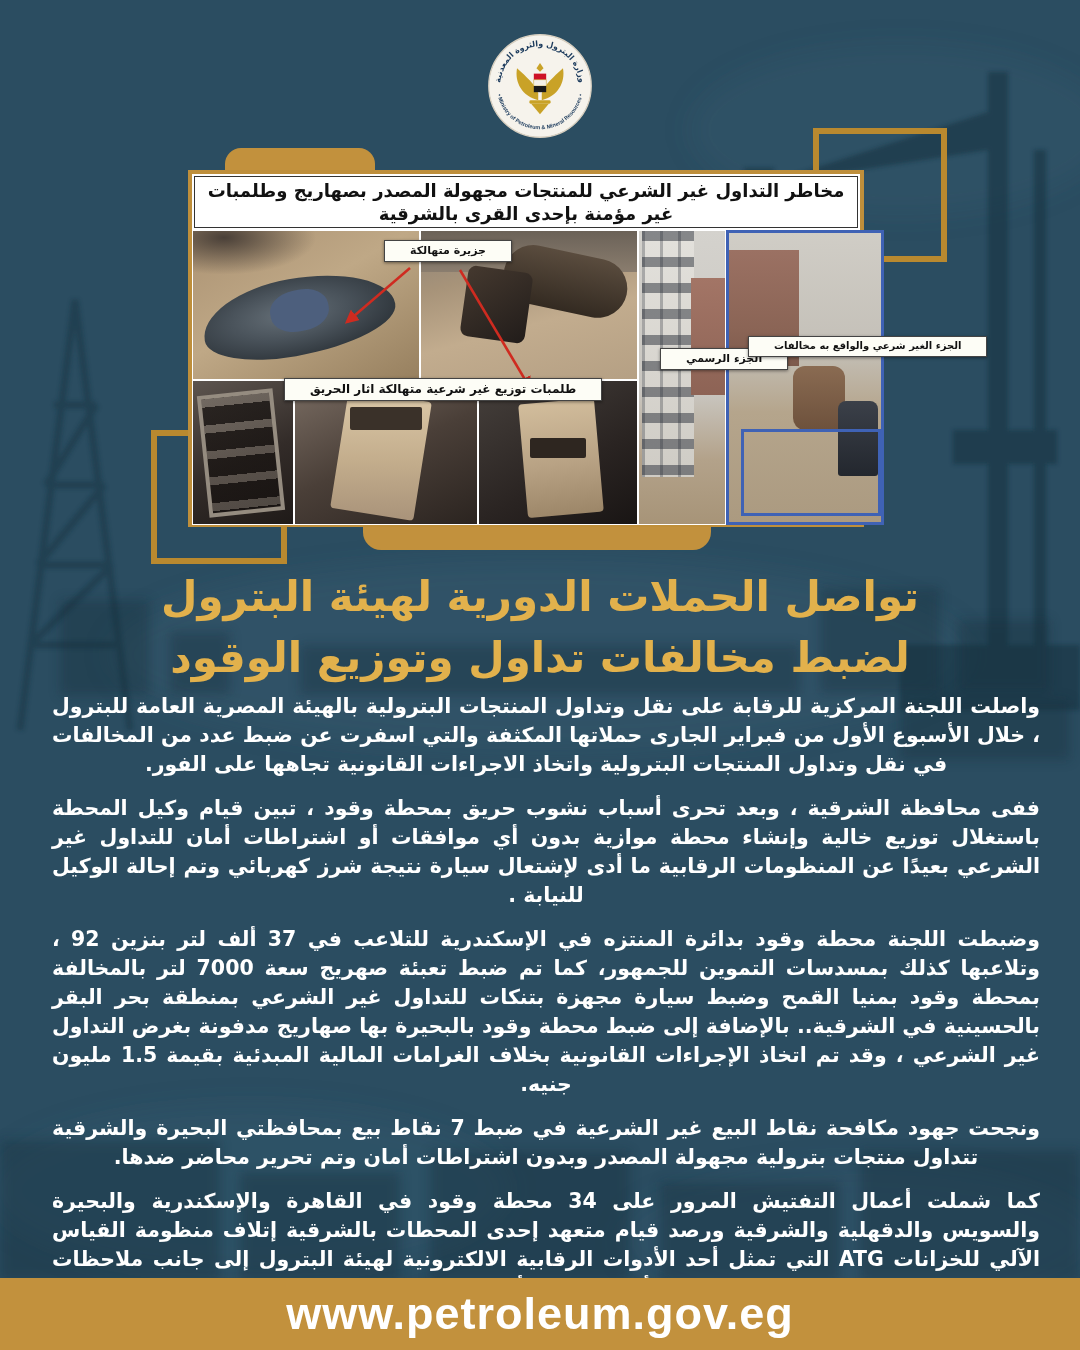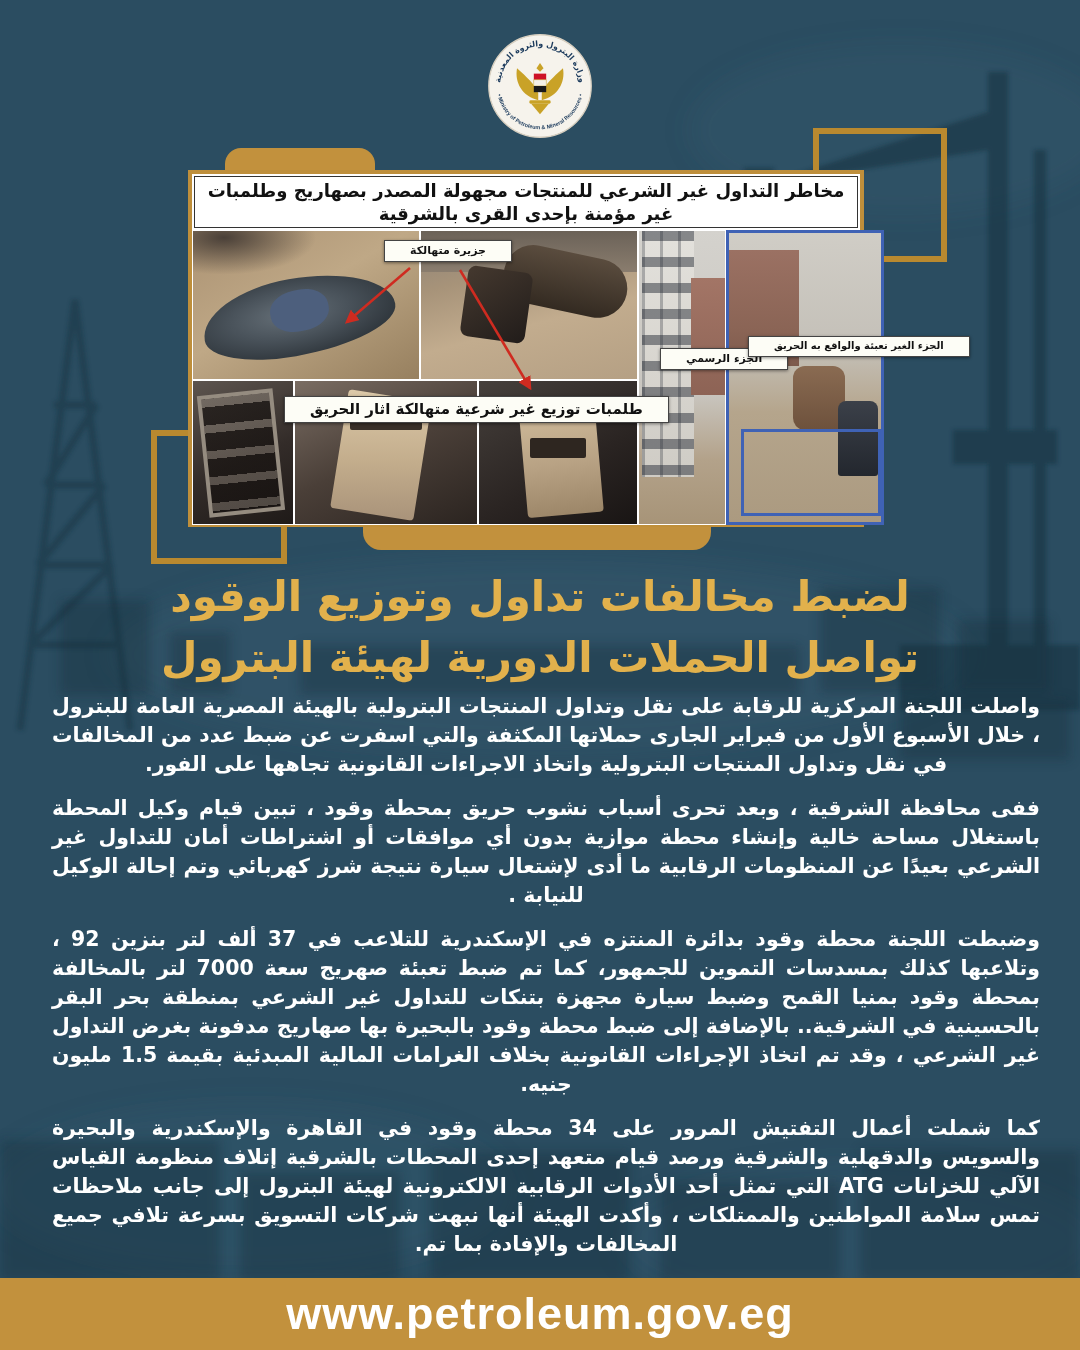--- a/index.html
+++ b/index.html
@@ -70,21 +70,21 @@
   .street-car{position:absolute;right:2%;top:58%;width:26%;height:26%;background:linear-gradient(#3b4049,#23272e);border-radius:8px 8px 3px 3px;}
   .arrows{position:absolute;left:0;top:0;width:692px;height:295px;z-index:4;pointer-events:none;}
   .cap{
     position:absolute;z-index:5;direction:rtl;background:#fdfdf6;border:1px solid #444;
     color:#111;font-weight:bold;font-size:11px;line-height:1.25;text-align:center;
     padding:3px 25px;white-space:nowrap;box-shadow:0 1px 3px rgba(0,0,0,.45);
   }
   .cap-island{left:192px;top:10px;}
   .cap-official{left:450px;top:118px;margin-left:18px;}
   .cap-illegal{left:556px;top:106px;font-size:10px;}
-  .cap-pumps{left:92px;top:166px;font-size:15px;}
+  .cap-pumps{left:92px;top:148px;font-size:12px;}
 
   
   .title{
     position:absolute;left:0;top:566px;width:100%;z-index:3;direction:rtl;text-align:center;
     color:#e2b14c;font-weight:bold;font-size:42px;line-height:61px;
   }
   
   .body-text{
     position:absolute;left:40px;top:692px;width:1000px;z-index:3;direction:rtl;
     color:#ffffff;font-weight:bold;font-size:20.5px;line-height:29px;
@@ -226,34 +226,35 @@
           <marker id="arr" viewBox="0 0 10 10" refX="8" refY="5" markerWidth="5.5" markerHeight="5.5" orient="auto-start-reverse">
             <path d="M0,0 L10,5 L0,10 z" fill="#cf2b20"></path>
           </marker>
         </defs>
         <path d="M218,38 L155,92" stroke="#cf2b20" stroke-width="2.5" fill="none" marker-end="url(#arr)"></path>
         <path d="M268,40 L338,158" stroke="#cf2b20" stroke-width="2.5" fill="none" marker-end="url(#arr)"></path>
       </svg>
 
       <div class="cap cap-island">جزيرة متهالكة</div>
       <div class="cap cap-official">الجزء الرسمي</div>
-      <div class="cap cap-illegal">الجزء الغير تعبئة والواقع به الحريق</div>
+      <div class="cap cap-illegal">الجزء الغير شرعي والواقع به مخالفات</div>
       <div class="cap cap-pumps">طلمبات توزيع غير شرعية متهالكة اثار الحريق</div>
     </div>
   </div>
 
   <div class="title">
+    <span style="display:block">تواصل الحملات الدورية لهيئة البترول</span>
     <span style="display:block">لضبط مخالفات تداول وتوزيع الوقود</span>
-    <span style="display:block">تواصل الحملات الدورية لهيئة البترول</span>
   </div>
 
   <div class="body-text">
     <p>واصلت اللجنة المركزية للرقابة على نقل وتداول المنتجات البترولية بالهيئة المصرية العامة للبترول ، خلال الأسبوع الأول من فبراير الجارى حملاتها المكثفة والتي اسفرت عن ضبط عدد من المخالفات في نقل وتداول المنتجات البترولية واتخاذ الاجراءات القانونية تجاهها على الفور.</p>
-    <p>ففى محافظة الشرقية ، وبعد تحرى أسباب نشوب حريق بمحطة وقود ، تبين قيام وكيل المحطة باستغلال مساحة خالية وإنشاء محطة موازية بدون أي موافقات أو اشتراطات أمان للتداول غير الشرعي بعيدًا عن المنظومات الرقابية ما أدى لإشتعال سيارة نتيجة شرز كهربائي وتم إحالة الوكيل للنيابة .</p>
+    <p>ففى محافظة الشرقية ، وبعد تحرى أسباب نشوب حريق بمحطة وقود ، تبين قيام وكيل المحطة باستغلال توزيع خالية وإنشاء محطة موازية بدون أي موافقات أو اشتراطات أمان للتداول غير الشرعي بعيدًا عن المنظومات الرقابية ما أدى لإشتعال سيارة نتيجة شرز كهربائي وتم إحالة الوكيل للنيابة .</p>
     <p>وضبطت اللجنة محطة وقود بدائرة المنتزه في الإسكندرية للتلاعب في 37 ألف لتر بنزين 92 ، وتلاعبها كذلك بمسدسات التموين للجمهور، كما تم ضبط تعبئة صهريج سعة 7000 لتر بالمخالفة بمحطة وقود بمنيا القمح وضبط سيارة مجهزة بتنكات للتداول غير الشرعي بمنطقة بحر البقر بالحسينية في الشرقية.. بالإضافة إلى ضبط محطة وقود بالبحيرة بها صهاريج مدفونة بغرض التداول غير الشرعي ، وقد تم اتخاذ الإجراءات القانونية بخلاف الغرامات المالية المبدئية بقيمة 1.5 مليون جنيه.</p>
+    <p>ونجحت جهود مكافحة نقاط البيع غير الشرعية في ضبط 7 نقاط بيع بمحافظتي البحيرة والشرقية تتداول منتجات بترولية مجهولة المصدر وبدون اشتراطات أمان وتم تحرير محاضر ضدها.</p>
     <p>كما شملت أعمال التفتيش المرور على 34 محطة وقود في القاهرة والإسكندرية والبحيرة والسويس والدقهلية والشرقية ورصد قيام متعهد إحدى المحطات بالشرقية إتلاف منظومة القياس الآلي للخزانات ATG التي تمثل أحد الأدوات الرقابية الالكترونية لهيئة البترول إلى جانب ملاحظات تمس سلامة المواطنين والممتلكات ، وأكدت الهيئة أنها نبهت شركات التسويق بسرعة تلافي جميع المخالفات والإفادة بما تم.</p>
   </div>
 
   <div class="footer">
     <span>www.petroleum.gov.eg</span>
   </div>
 
 </div>
 
 </body></html>

